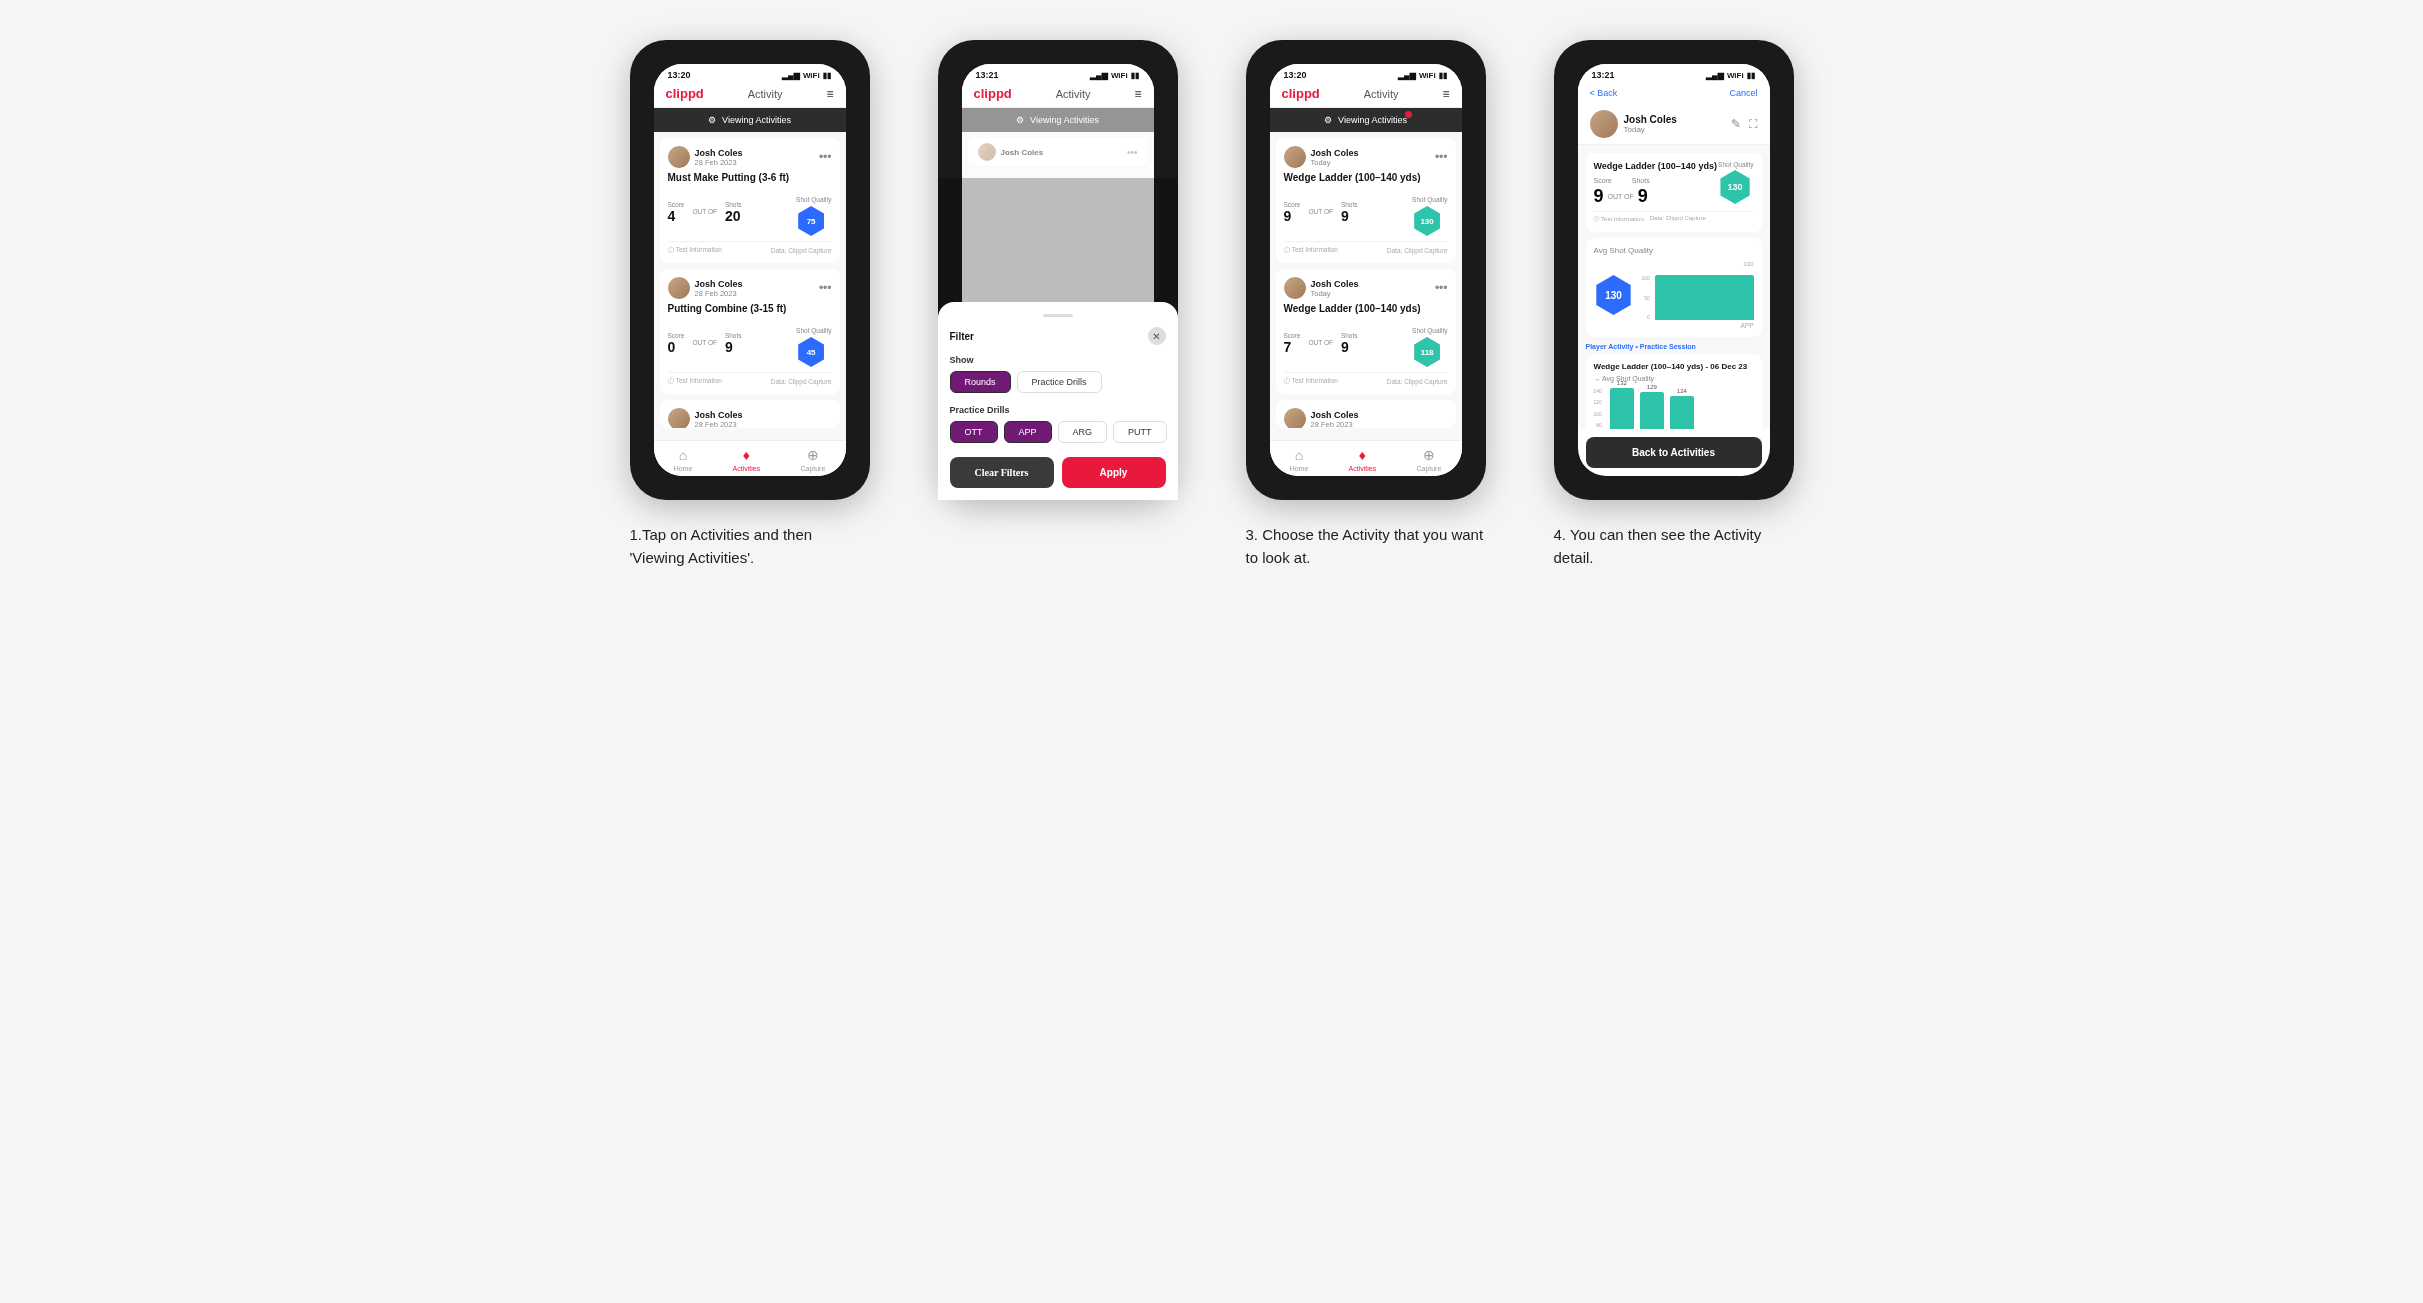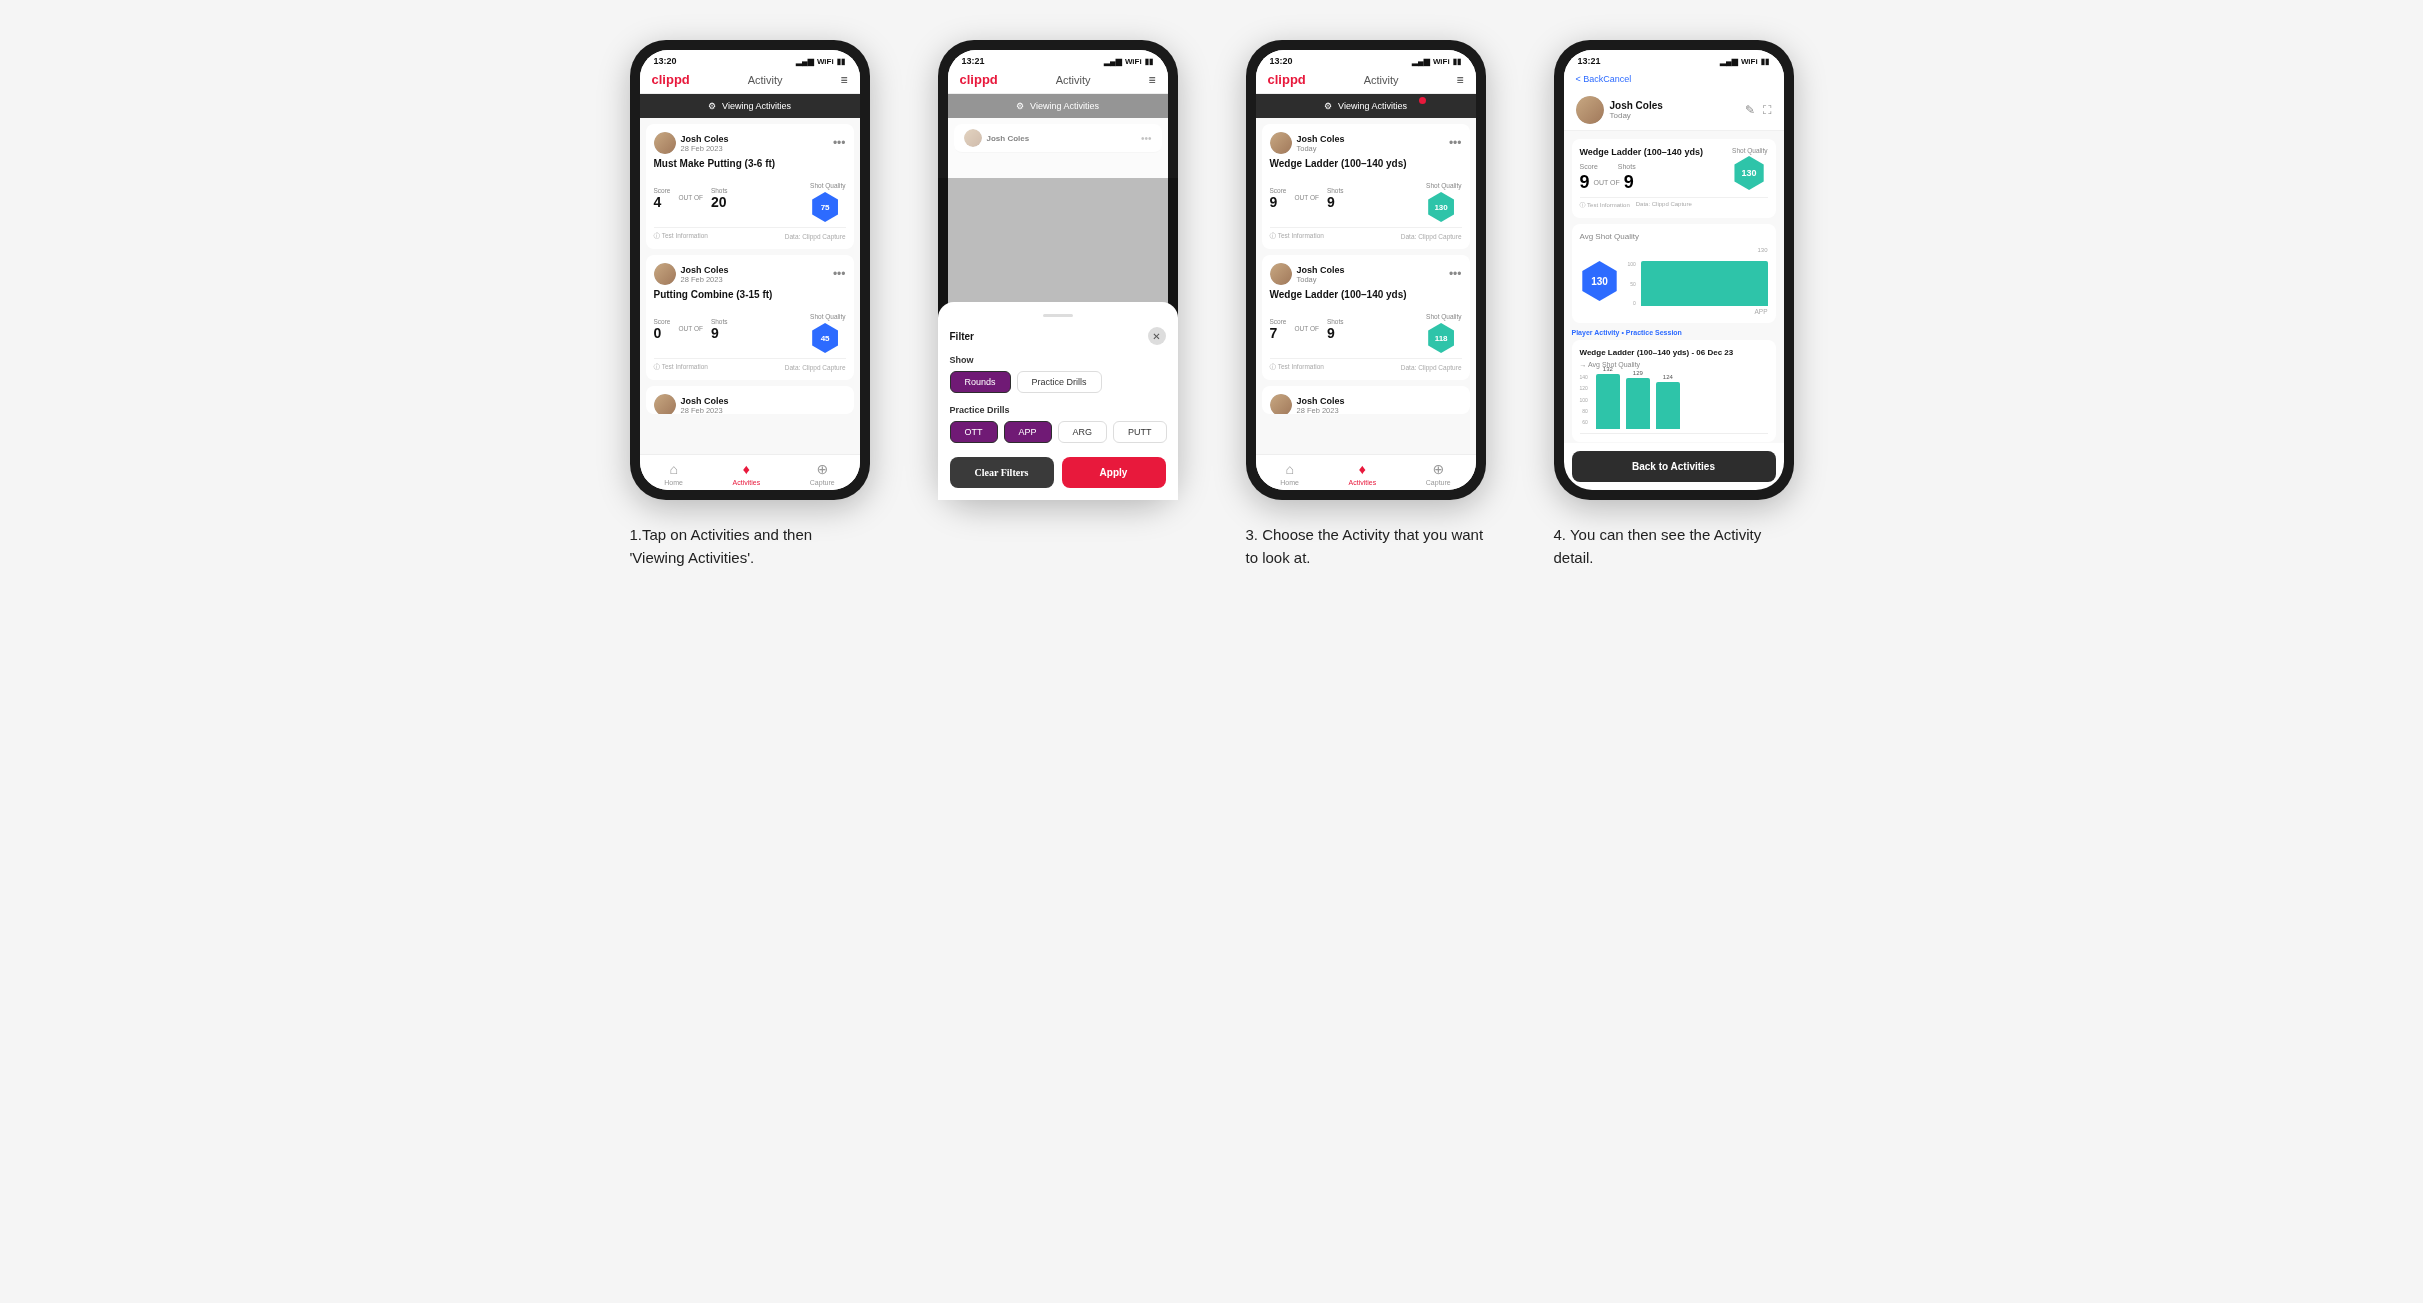--- a/index.html
+++ b/index.html
@@ -24,21 +24,21 @@
       flex-direction: column;
       align-items: center;
       gap: 24px;
       flex: 1;
     }
     .phone-frame {
       width: 240px;
       height: 460px;
       background: #1a1a1a;
       border-radius: 36px;
-      padding: 10px;
+      padding: 24px;
       box-shadow: 0 8px 32px rgba(0,0,0,0.25);
       position: relative;
       flex-shrink: 0;
     }
     .phone-screen {
       width: 100%;
       height: 100%;
       background: #fff;
       border-radius: 28px;
       overflow: hidden;
@@ -321,21 +321,21 @@
       border: none;
       border-radius: 8px;
       font-size: 10px;
       font-weight: 600;
       cursor: pointer;
     }
 
     
     .detail-header {
       display: flex;
-      justify-content: flex-start;
+      justify-content: space-between;
       align-items: center;
       padding: 6px 12px;
       background: #fff;
     }
     .back-btn {
       font-size: 9px;
       color: #2d6bff;
       display: flex;
       align-items: center;
       gap: 2px;

